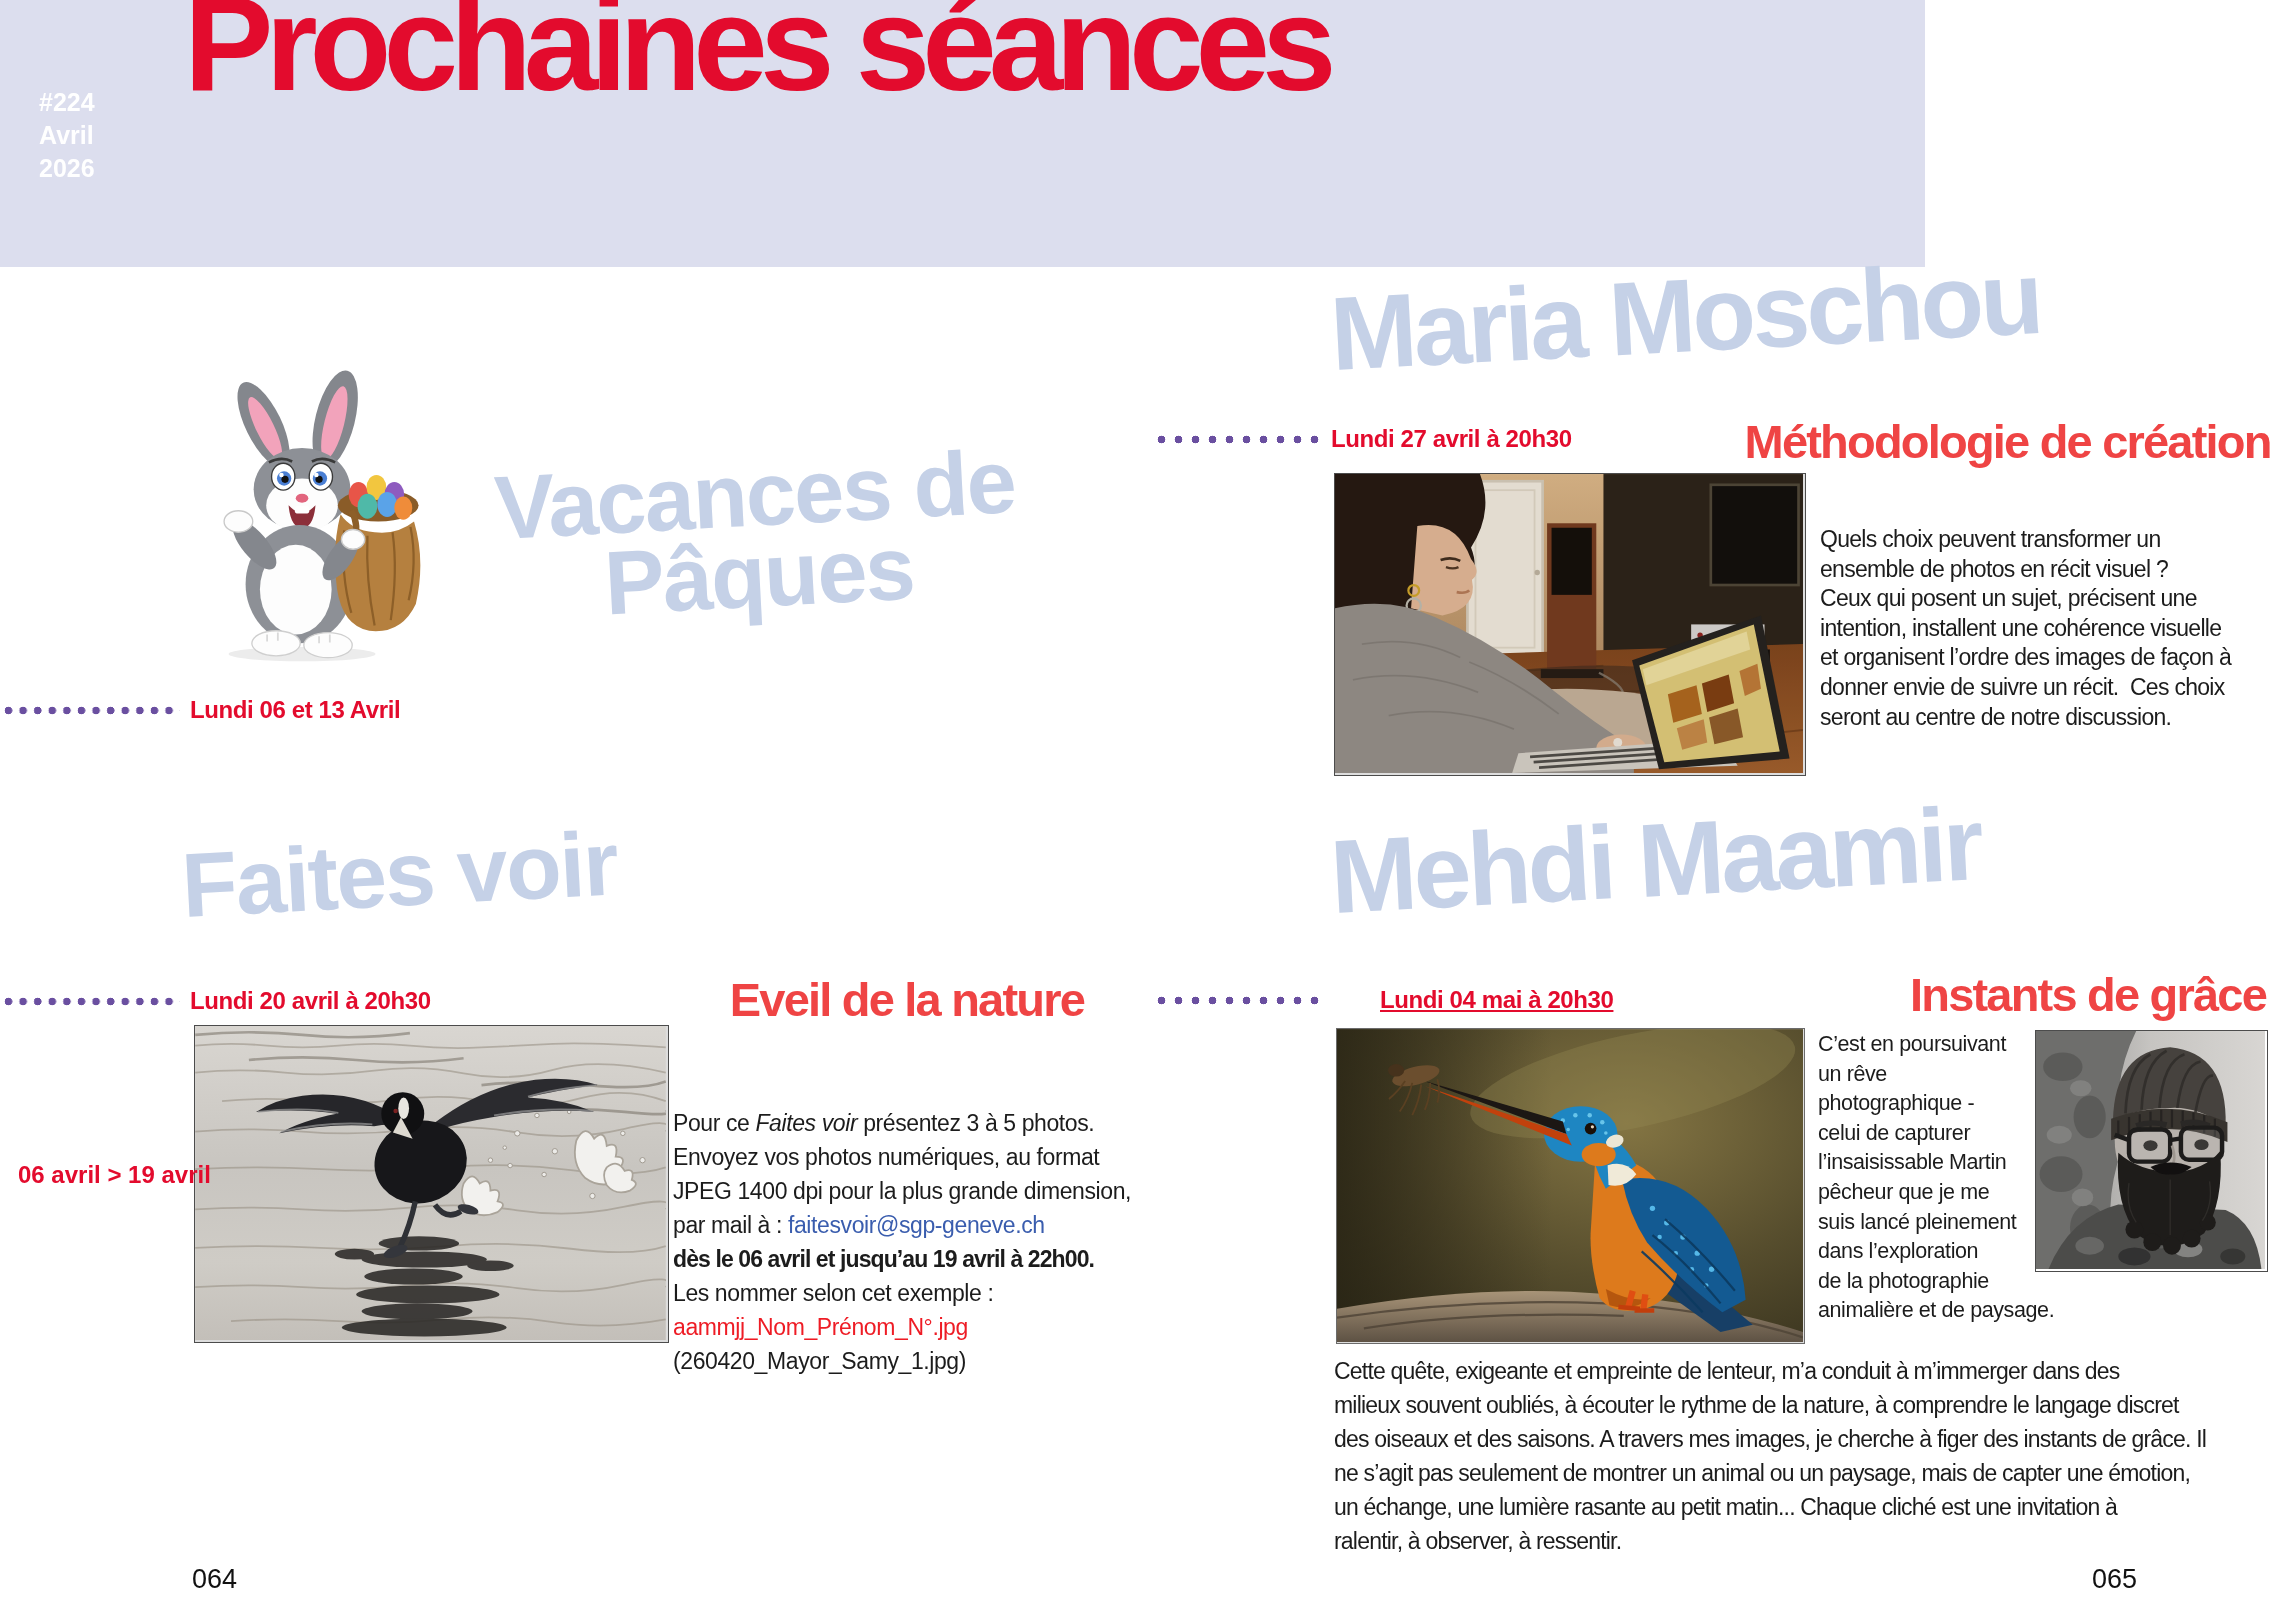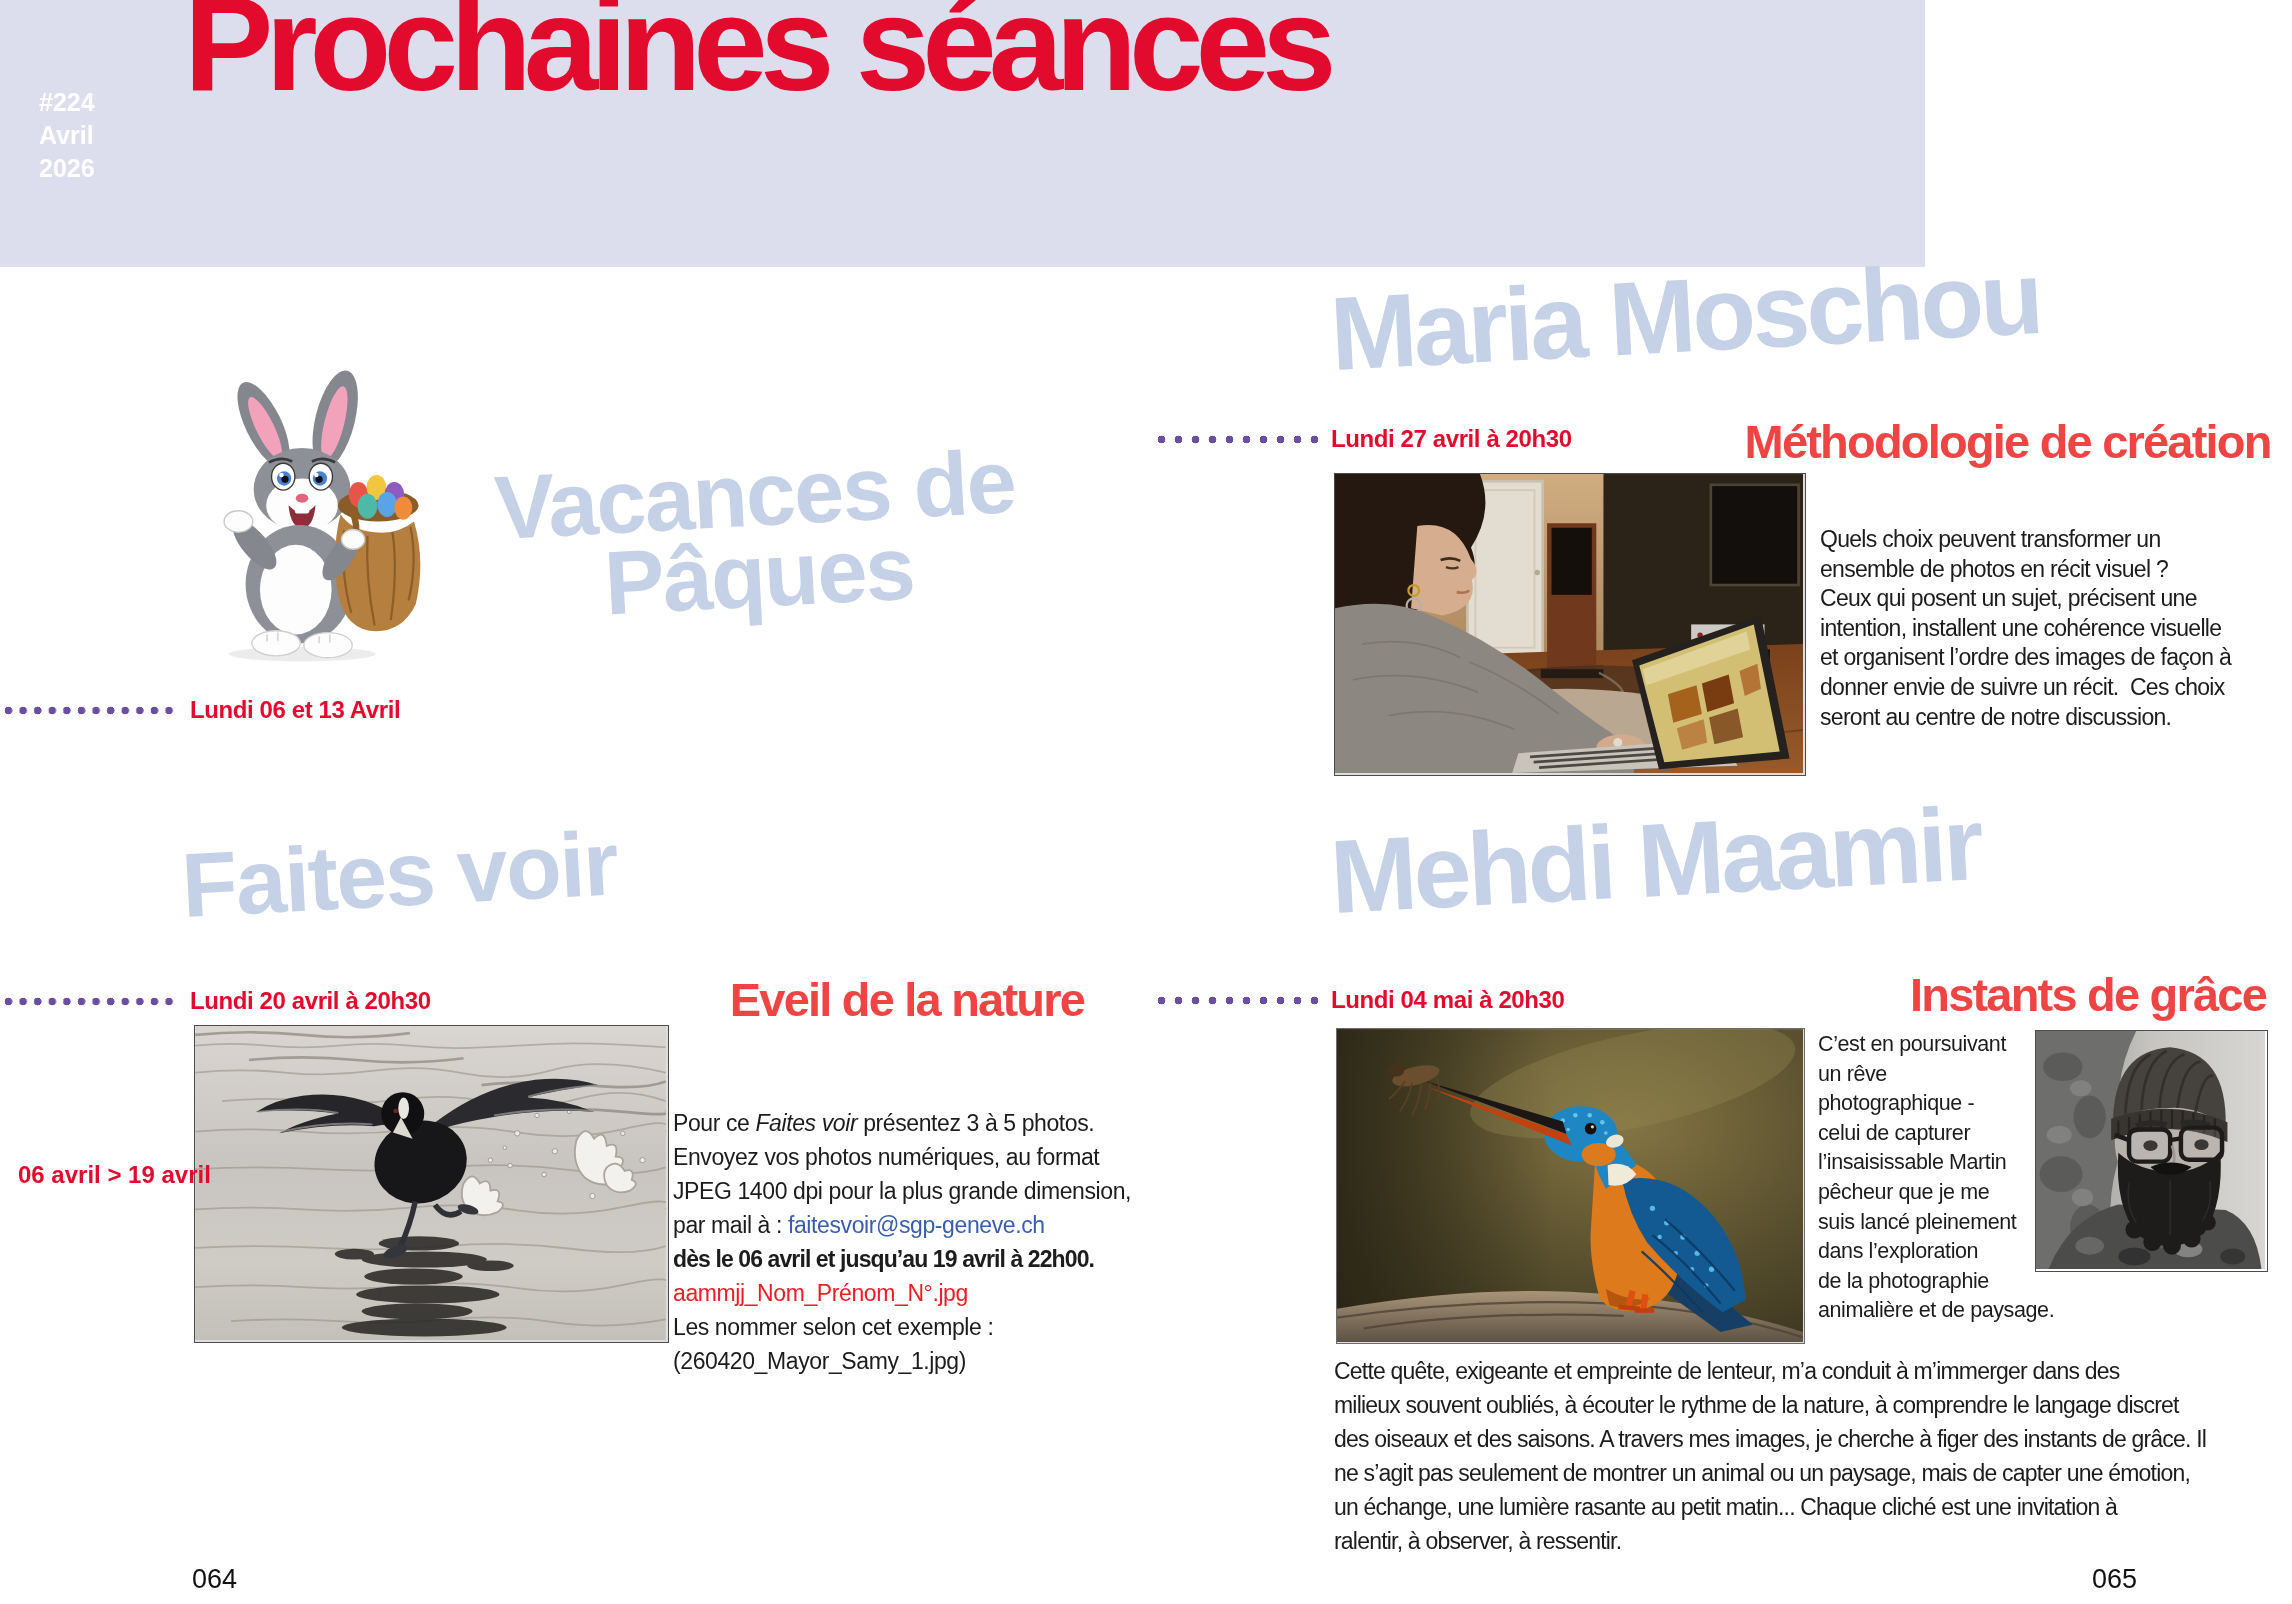--- a/index.html
+++ b/index.html
@@ -210,22 +210,22 @@
   </div>
 
   <div class="range-red" style="left:18px;top:1161px;">06 avril &gt; 19 avril</div>
 
   <div class="body-block" style="left:673px;top:1066px;margin-top:40px;">
     <div class="bl"><span>Pour ce </span><em>Faites voir</em><span> présentez 3 à 5 photos.</span></div>
     <div class="bl">Envoyez vos photos numériques, au format</div>
     <div class="bl">JPEG 1400 dpi pour la plus grande dimension,</div>
     <div class="bl"><span>par mail à : </span><a href="#" class="mail">faitesvoir@sgp-geneve.ch</a></div>
     <div class="bl bold">dès le 06 avril et jusqu’au 19 avril à 22h00.</div>
+    <div class="bl">Les nommer selon cet exemple :</div>
     <div class="bl redline">aammjj_Nom_Prénom_N°.jpg</div>
-    <div class="bl">Les nommer selon cet exemple :</div>
     <div class="bl">(260420_Mayor_Samy_1.jpg)</div>
   </div>
 
   <div class="page-num" style="left:176px;top:1564px;">064</div>
 
   <div class="name-blue name-right" style="left:1333px;top:288px;">Maria Moschou</div>
   <div class="dots dots-right" style="left:1157px;top:435px;"></div>
   <div class="date-red" style="left:1331px;top:425px;">Lundi 27 avril à 20h30</div>
   <div class="event-title" style="right:22.4px;top:414px;">Méthodologie de création</div>
 
@@ -303,21 +303,21 @@
   <div class="para para-maria" style="left:1820px;top:525px;">Quels choix peuvent transformer un
 ensemble de photos en récit visuel ?
 Ceux qui posent un sujet, précisent une
 intention, installent une cohérence visuelle
 et organisent l’ordre des images de façon à
 donner envie de suivre un récit.  Ces choix
 seront au centre de notre discussion.</div>
 
   <div class="name-blue name-right" style="left:1333px;top:831px;">Mehdi Maamir</div>
   <div class="dots dots-right" style="left:1157px;top:996px;"></div>
-  <div class="date-red" style="left:1331px;top:986px;">Lundi 04 mai à 20h30</div>
+  <div class="date-red" style="left:1380px;top:986px;text-decoration:underline;">Lundi 04 mai à 20h30</div>
   <div class="event-title" style="right:27px;top:967px;">Instants de grâce</div>
 
   <div class="photo-frame" style="left:1336px;top:1028px;width:469px;height:316px;border-color:#6b6b6b;">
     <svg viewBox="0 0 520 349" width="466" height="313">
       <defs>
         <radialGradient id="bgK" cx="0.62" cy="0.3" r="0.9">
           <stop offset="0" stop-color="#847543"></stop>
             <stop offset="0.55" stop-color="#564d2d"></stop>
             <stop offset="1" stop-color="#35301d"></stop>
         </radialGradient>

